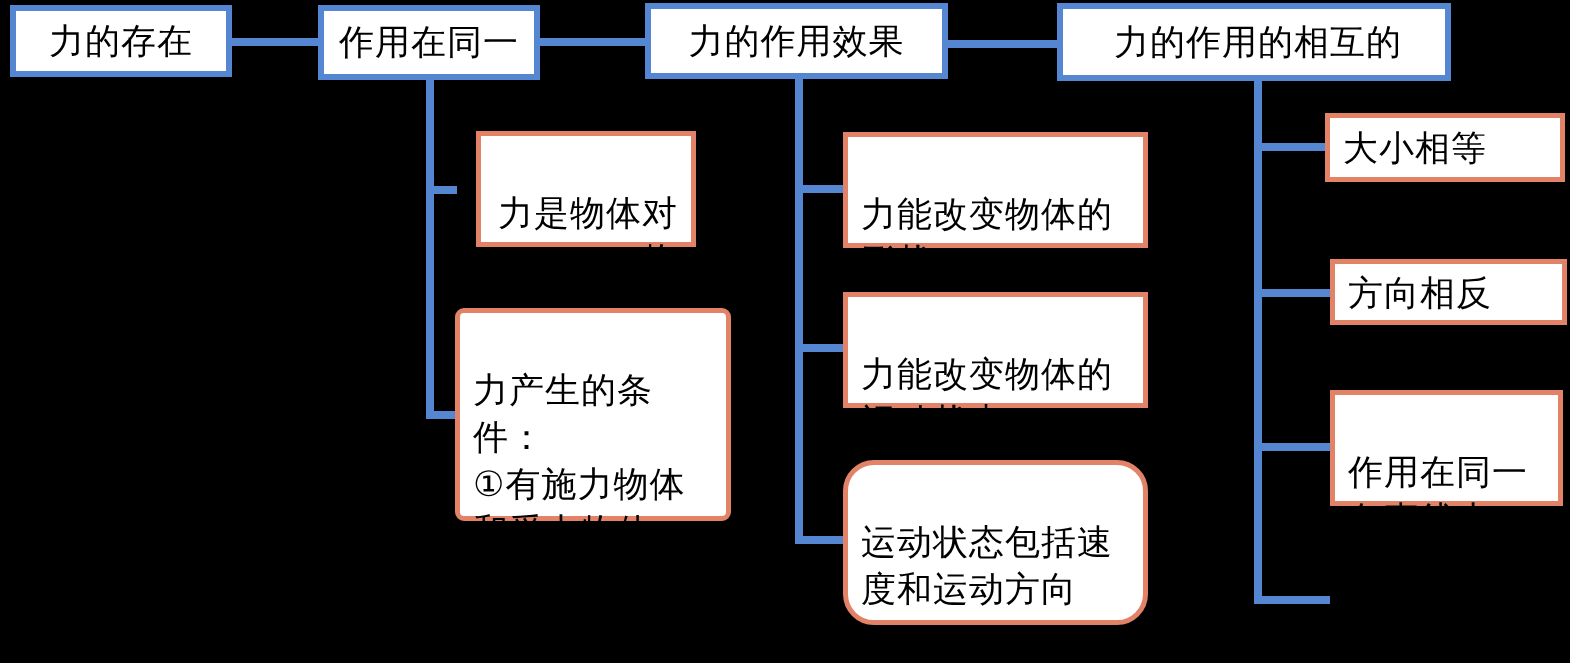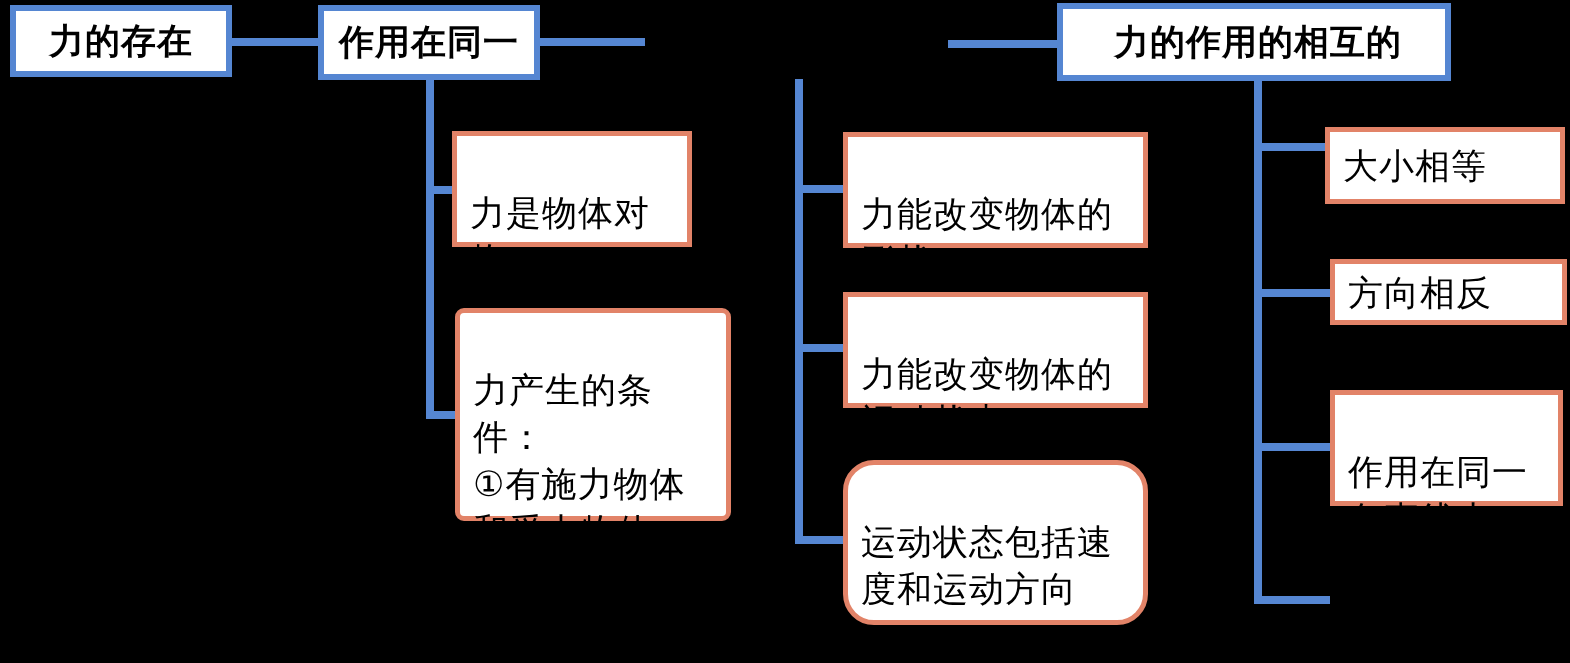--- a/index.html
+++ b/index.html
@@ -22,21 +22,20 @@
     box-sizing: border-box;
   }
   .root {
     border: 6px solid var(--blue, #5586D2);
     display: flex;
     align-items: center;
     justify-content: center;
     font-size: 35px;
     letter-spacing: 1px;
     white-space: nowrap;
-    font-weight: bold;
   }
   .child {
     border: 5px solid var(--orange, #E28368);
     font-size: 35px;
     line-height: 47px;
     padding: 6px 13px;
     white-space: pre-line;
     letter-spacing: 1px;
   }
   .child.vcenter {
@@ -54,33 +53,36 @@
 <body>
 
 <div class="canvas">
 
   <div class="node root" style="left:10px; top:5px; width:222px; height:72px;">
     <span>力的存在</span>
   </div>
   <div class="node root" style="left:318px; top:5px; width:222px; height:75px;">
     <span>作用在同一</span>
   </div>
+  <div class="node root" style="left:645px; top:3px; width:303px; height:76px;">
+    <span>力的作用效果</span>
+  </div>
   <div class="node root" style="left:1057px; top:3px; width:394px; height:78px;padding-left:8px;">
     <span>力的作用的相互的</span>
   </div>
 
   <div class="line" style="left:232px; top:38px; width:86px; height:8px;"></div>
   <div class="line" style="left:540px; top:38px; width:105px; height:8px;"></div>
   <div class="line" style="left:948px; top:40px; width:109px; height:8px;"></div>
 
   <div class="line" style="left:426px; top:78px; width:8px; height:341px;"></div>
   <div class="line" style="left:430px; top:186px; width:27px; height:8px;"></div>
   <div class="line" style="left:430px; top:411px; width:27px; height:8px;"></div>
 
-  <div class="node child" style="left:452px; top:131px; width:240px; height:116px;">
+  <div class="node child" style="left:476px; top:131px; width:220px; height:116px;text-align:right;">
     <span>力是物体对物
 体的作用</span>
   </div>
   <div class="node child" style="left:455px; top:308px; width:276px; height:213px;border-radius:9px;">
     <span>力产生的条件：
 ①有施力物体
 和受力物体
 ②有相互作用</span>
   </div>
 
@@ -101,21 +103,21 @@
     <span>运动状态包括速
 度和运动方向</span>
   </div>
 
   <div class="line" style="left:1254px; top:81px; width:8px; height:523px;"></div>
   <div class="line" style="left:1258px; top:143px; width:67px; height:8px;"></div>
   <div class="line" style="left:1258px; top:289px; width:72px; height:8px;"></div>
   <div class="line" style="left:1258px; top:443px; width:72px; height:8px;"></div>
   <div class="line" style="left:1258px; top:596px; width:72px; height:8px;"></div>
 
-  <div class="node child vcenter" style="left:1325px; top:127px; width:240px; height:77px;">
+  <div class="node child vcenter" style="left:1325px; top:113px; width:240px; height:69px;">
     <span>大小相等</span>
   </div>
   <div class="node child" style="left:1330px; top:390px; width:233px; height:116px;">
     <span>作用在同一
 条直线上</span>
   </div>
   <div class="node child vcenter" style="left:1330px; top:259px; width:237px; height:66px;">
     <span>方向相反</span>
   </div>
 

